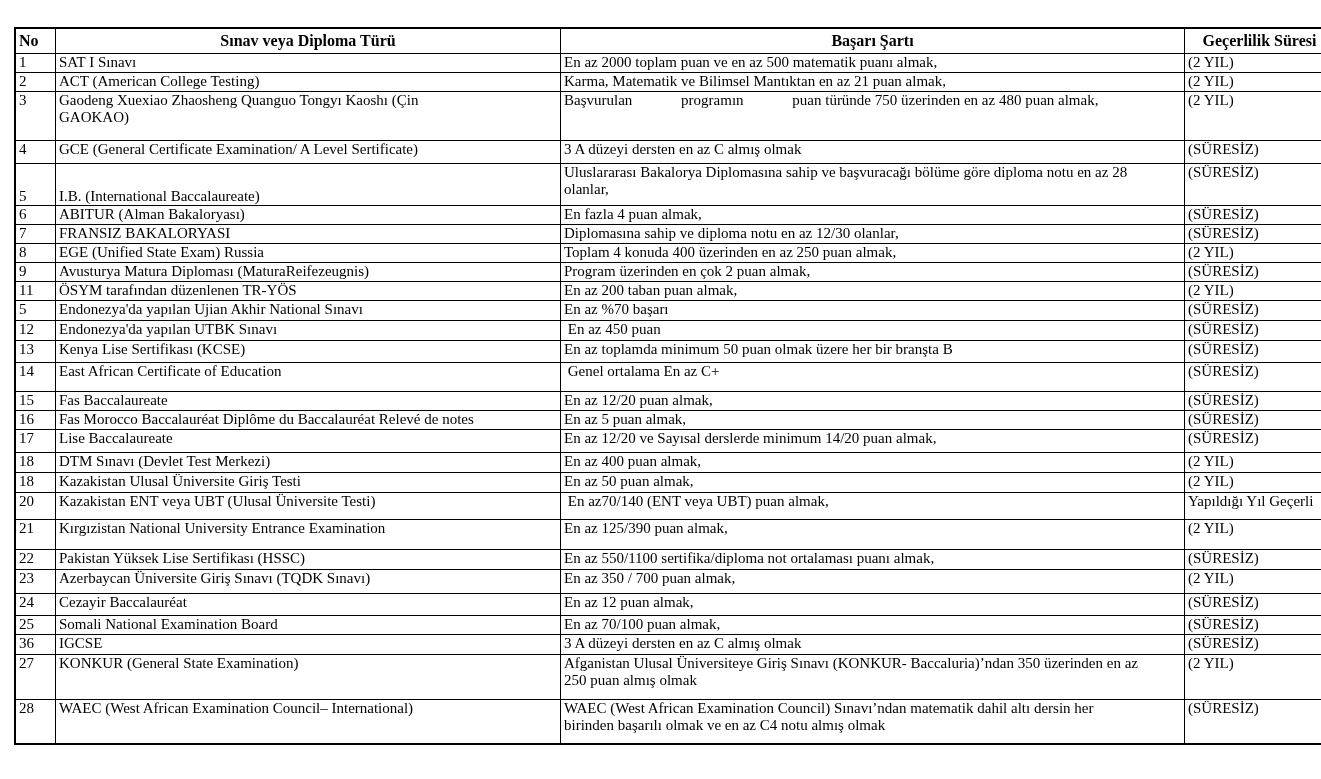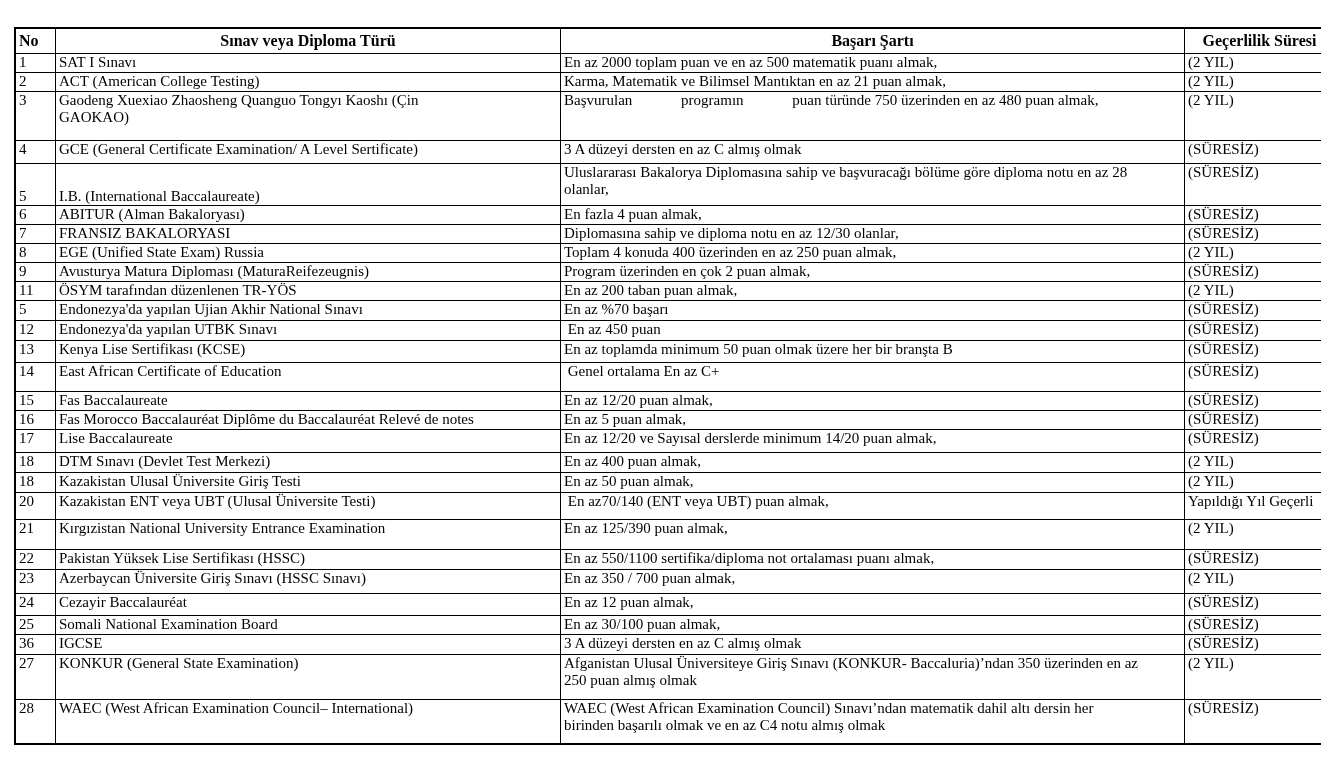--- a/index.html
+++ b/index.html
@@ -195,34 +195,34 @@
           <td class="col3">(2 YIL)</td>
         </tr>
         <tr style="height: 20px;">
           <td class="col0">22</td>
           <td class="col1">Pakistan Yüksek Lise Sertifikası (HSSC)</td>
           <td class="col2">En az 550/1100 sertifika/diploma not ortalaması puanı almak,</td>
           <td class="col3">(SÜRESİZ)</td>
         </tr>
         <tr style="height: 24px;">
           <td class="col0">23</td>
-          <td class="col1">Azerbaycan Üniversite Giriş Sınavı (HSSC Sınavı)</td>
+          <td class="col1">Azerbaycan Üniversite Giriş Sınavı (TQDK Sınavı)</td>
           <td class="col2">En az 350 / 700 puan almak,</td>
           <td class="col3">(2 YIL)</td>
         </tr>
         <tr style="height: 22px;">
           <td class="col0">24</td>
           <td class="col1">Cezayir Baccalauréat</td>
           <td class="col2">En az 12 puan almak,</td>
           <td class="col3">(SÜRESİZ)</td>
         </tr>
         <tr style="height: 19px;">
           <td class="col0">25</td>
           <td class="col1">Somali National Examination Board</td>
-          <td class="col2">En az 30/100 puan almak,</td>
+          <td class="col2">En az 70/100 puan almak,</td>
           <td class="col3">(SÜRESİZ)</td>
         </tr>
         <tr style="height: 20px;">
           <td class="col0">36</td>
           <td class="col1">IGCSE</td>
           <td class="col2">3 A düzeyi dersten en az C almış olmak</td>
           <td class="col3">(SÜRESİZ)</td>
         </tr>
         <tr style="height: 45px;">
           <td class="col0">27</td>

